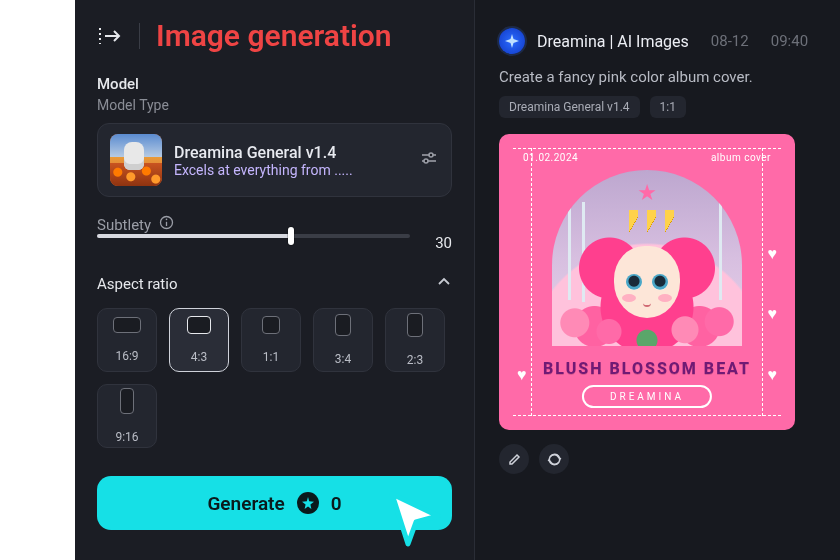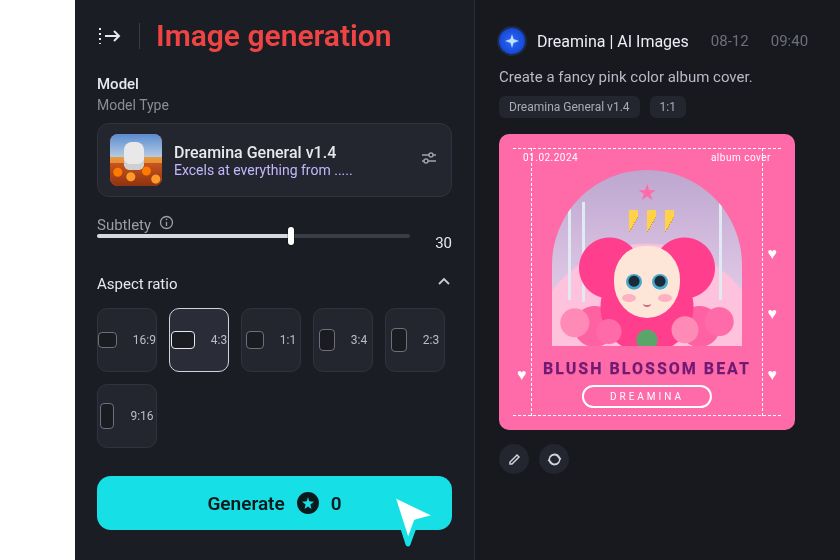--- a/index.html
+++ b/index.html
@@ -105,21 +105,21 @@
     display:flex; align-items:center; justify-content:space-between;
     margin-top:22px; color:#e6e8ec; font-size:15px; cursor:pointer;gap:29px;
   }
   .chev { color:#c7cad2; }
 
   .ratio-grid {
     display:flex; flex-wrap:wrap; gap:12px; margin-top:14px;
   }
   .ratio-item {
     width:60px; height:64px; background:#23262f; border:1px solid #30333d;
-    border-radius:10px; display:flex; flex-direction:row;
+    border-radius:10px; display:flex; flex-direction:column;
     align-items:center; justify-content:center; gap:16px; cursor:pointer;
   }
   .ratio-item.selected { border:1.5px solid #cfd2da; background:#2a2d37;}
   .ratio-shape {
     background:#1a1c22; border:1.5px solid #6d7079; border-radius:4px;
   }
   .ratio-item.selected .ratio-shape { border-color:#e6e8ec; }
   .ratio-label { color:#babdc6; font-size:12px; }
 
   .generate-btn {

